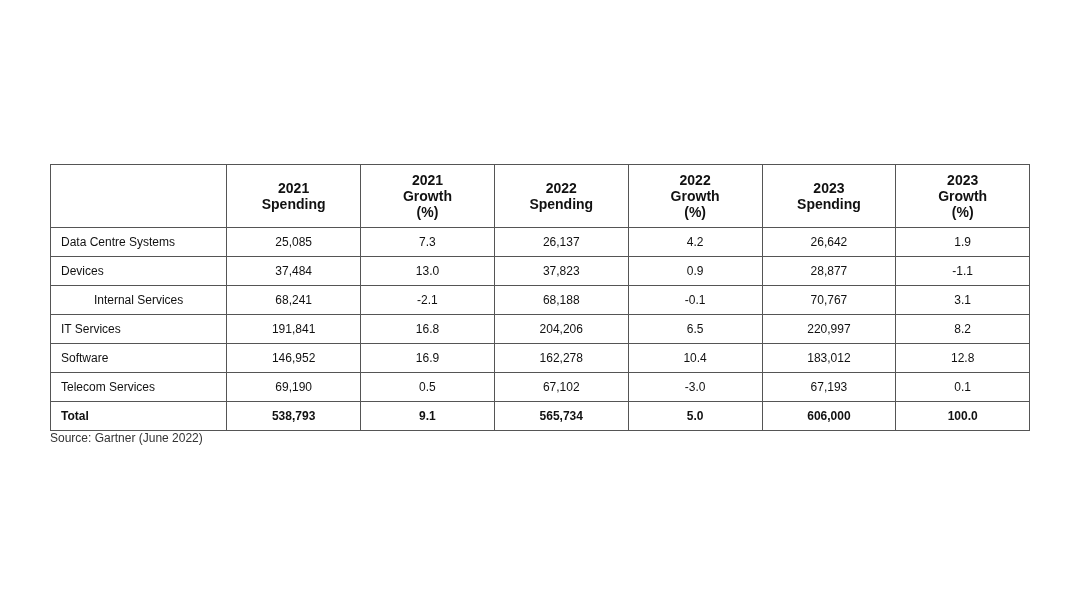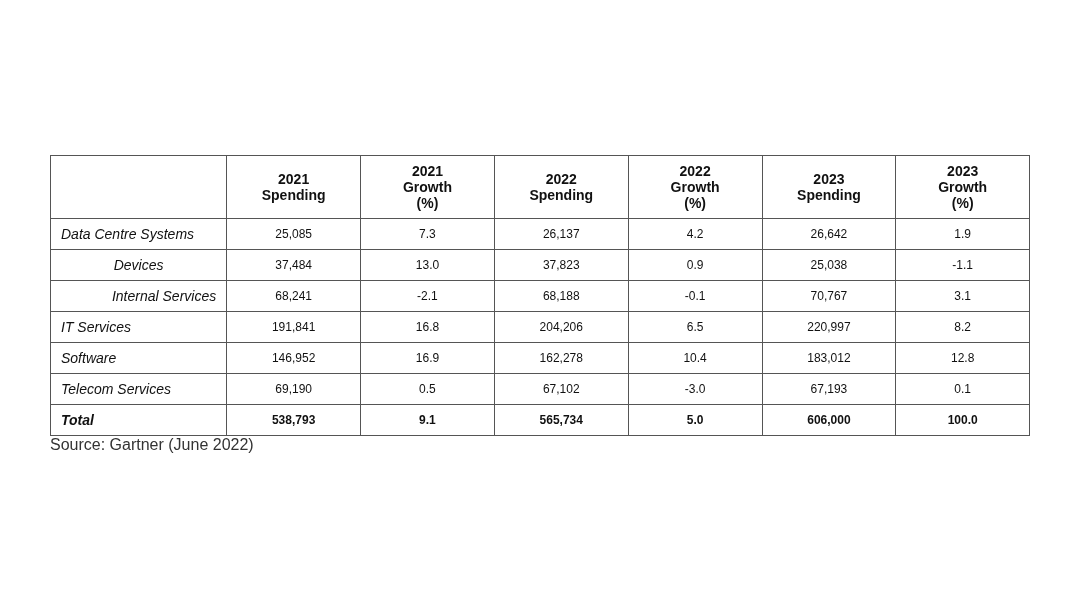--- a/index.html
+++ b/index.html
@@ -47,35 +47,34 @@
 
     thead th {
       font-weight: bold;
       font-size: 14px;
       background: #fff;
       vertical-align: middle;
     }
 
     tbody td:first-child {
       text-align: left;
-      font-size: 14px;
-      font-style: italic;
+      font-size: 12px;
     }
 
     tbody tr td {
       font-size: 12px;
     }
 
     .total-row td {
       font-weight: bold;
     }
 
     .source-note {
       margin-top: 0;
-      font-size: 16px;
+      font-size: 12px;
       color: #333;
       align-self: flex-start;
       margin-left: calc((1080px - 980px) / 2 - 40px + 0px);
     }
 
     .col-label {
       width: 18%;
     }
     .col-data {
       width: 13.67%;
@@ -102,30 +101,30 @@
       <tr>
             <td style="text-align: left;">Data Centre Systems</td>
             <td>25,085</td>
             <td>7.3</td>
             <td>26,137</td>
             <td>4.2</td>
             <td>26,642</td>
             <td>1.9</td>
           </tr>
           <tr>
-            <td style="text-align: center;">Devices</td>
+            <td style="text-align: left;">Devices</td>
             <td>37,484</td>
             <td>13.0</td>
             <td>37,823</td>
             <td>0.9</td>
-            <td>25,038</td>
+            <td>28,877</td>
             <td>-1.1</td>
           </tr>
           <tr>
-            <td style="text-align: right;">Internal Services</td>
+            <td style="text-align: center;">Internal Services</td>
             <td>68,241</td>
             <td>-2.1</td>
             <td>68,188</td>
             <td>-0.1</td>
             <td>70,767</td>
             <td>3.1</td>
           </tr>
           <tr>
             <td style="text-align: left; margin-top: 48px;">IT Services</td>
             <td>191,841</td>

